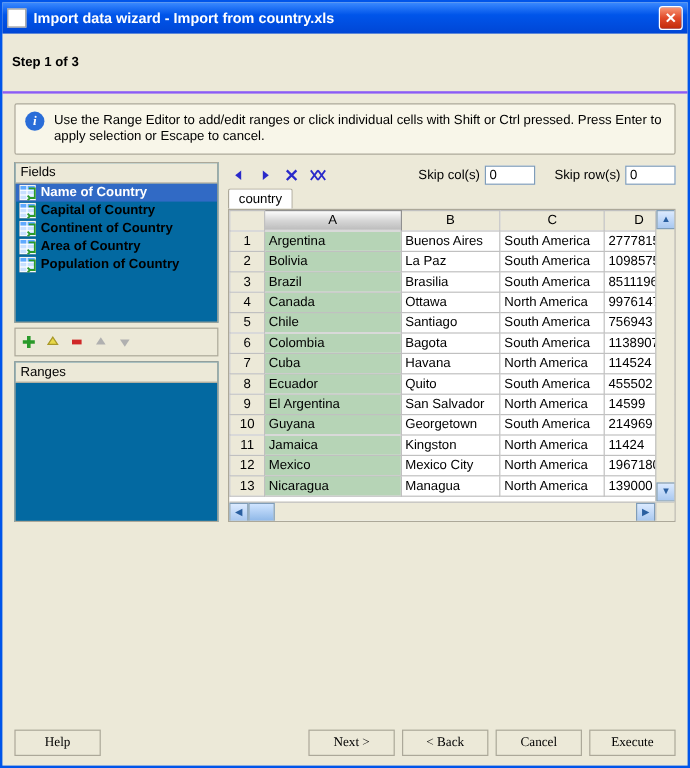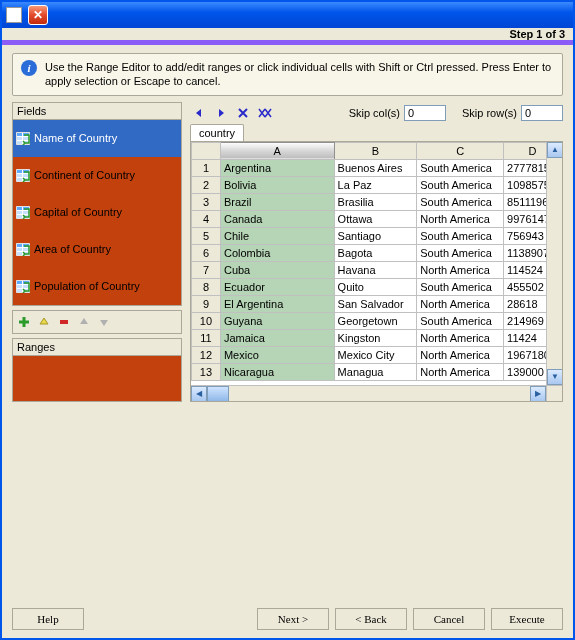--- a/index.html
+++ b/index.html
@@ -2,32 +2,32 @@
 <html><head>
 <meta charset="utf-8">
 <style>
 * { box-sizing: border-box; margin: 0; padding: 0; }
 body { font-family: Tahoma, sans-serif; font-size: 11px; background: #fff; }
 .window { width: 575px; height: 640px; border: 2px solid #0055ea; background: #ece9d8; display: flex; flex-direction: column; }
 .titlebar { height: 26px; background: linear-gradient(180deg, #3b8aff 0%, #0055ea 40%, #0046d5 100%); display: flex; align-items: center; padding: 0 4px; color: #fff; font-weight: bold; font-size: 12px; }
 .titlebar-icon { width: 16px; height: 16px; background: #fff; margin-right: 6px; border: 1px solid #999; }
 .titlebar-title { flex: 1; }
 .close-btn { width: 20px; height: 20px; background: linear-gradient(180deg, #f89878 0%, #e14a2a 50%, #c12a0a 100%); border: 1px solid #fff; border-radius: 3px; display: flex; align-items: center; justify-content: center; color: #fff; font-weight: bold; font-size: 12px; cursor: pointer; }
-.step-row { text-align: right; padding: 0 8px; font-weight: bold; font-size: 11px; border-bottom: 5px solid #8b5cf6; }
+.step-row { padding: 18px 8px; font-weight: bold; font-size: 11px; border-bottom: 2px solid #8b5cf6; }
 .content { flex: 1; padding: 8px 10px; display: flex; flex-direction: column; gap: 6px; }
 .hint-box { border: 1px solid #aca899; background: #f8f6e9; padding: 6px 8px; display: flex; gap: 8px; border-radius: 2px; }
 .hint-icon { width: 16px; height: 16px; border-radius: 50%; background: #2a6dd8; color: #fff; font-weight: bold; font-size: 11px; display: flex; align-items: center; justify-content: center; flex-shrink: 0; font-style: italic; font-family: Georgia, serif; }
 .hint-text { line-height: 1.3; }
 .main-row { display: flex; gap: 8px; height: 300px; }
 .left-col { width: 170px; display: flex; flex-direction: column; gap: 4px; }
-.panel { border: 1px solid #aca899; background: #c2410c; display: flex; flex-direction: column; }
+.panel { border: 1px solid #aca899; background: #0369a1; display: flex; flex-direction: column; }
 .panel-header { background: #ece9d8; border-bottom: 1px solid #aca899; padding: 2px 4px; font-size: 11px; }
 .fields-panel { flex: 1; }
 .fields-list { overflow: auto; }
-.field-item { display: flex; align-items: center; gap: 4px; padding: 12px 3px; cursor: pointer; }
+.field-item { display: flex; align-items: center; gap: 4px; padding: 1px 3px; cursor: pointer; font-weight: bold; }
 .field-item.selected { background: #316ac5; color: #fff; }
 .field-icon { width: 14px; height: 13px; flex-shrink: 0; }
 .range-toolbar { display: flex; gap: 2px; padding: 2px; border: 1px solid #aca899; background: #ece9d8; }
 .tb-btn { width: 18px; height: 18px; display: flex; align-items: center; justify-content: center; cursor: pointer; }
 .ranges-panel { flex: 1; gap: 36px; }
 .ranges-list { overflow: auto; padding: 1px; }
 .range-item { display: flex; align-items: center; gap: 4px; padding: 1px 3px; }
 .right-col { flex: 1; display: flex; flex-direction: column; }
 .grid-toolbar { display: flex; align-items: center; gap: 4px; padding: 2px 0; }
 .arrow-btn { width: 18px; height: 18px; display: flex; align-items: center; justify-content: center; cursor: pointer; }
@@ -51,20 +51,21 @@
 .spacer { flex: 1; }
 .button-row { display: flex; gap: 6px; padding: 8px 10px; }
 .dlg-btn { min-width: 72px; height: 22px; border: 1px solid #aca899; background: #ece9d8; cursor: pointer; font-size: 11px; font-family: Liberation Serif, serif; padding: 0 10px; }
 </style>
 </head>
 <body>
 
 <div class="window">
   <div class="titlebar">
     <div class="titlebar-icon"></div>
+    <div class="titlebar-title">Import data wizard - Import from country.xls</div>
     <div class="close-btn">✕</div>
   </div>
   <div class="step-row">Step 1 of 3</div>
   <div class="content">
     <div class="hint-box">
       <div class="hint-icon">i</div>
       <div class="hint-text">Use the Range Editor to add/edit ranges or click individual cells with Shift or Ctrl pressed. Press Enter to apply selection or Escape to cancel.</div>
     </div>
     <div class="main-row">
       <div class="left-col">
@@ -90,35 +91,35 @@
                   <rect x="0" y="0" width="14" height="13" fill="#fff" stroke="#888" stroke-width="0.5"></rect>
                   <rect x="1" y="1" width="5" height="3" fill="#5faaff"></rect>
                   <rect x="7" y="1" width="6" height="3" fill="#5faaff"></rect>
                   <rect x="1" y="5" width="5" height="3" fill="#c8e0ff"></rect>
                   <rect x="7" y="5" width="6" height="3" fill="#c8e0ff"></rect>
                   <rect x="1" y="9" width="5" height="3" fill="#c8e0ff"></rect>
                   <rect x="7" y="9" width="6" height="3" fill="#c8e0ff"></rect>
                   <path d="M8 3 L13 3 L13 11 L9 11" fill="none" stroke="#2a9a2a" stroke-width="1.5"></path>
                   <path d="M9 11 L7 9 M9 11 L7 13" stroke="#2a9a2a" stroke-width="1.5"></path>
                 </svg>
+                <span>Capital of Country</span>
+              </div>
+              <div class="field-item">
+                <svg class="field-icon" viewBox="0 0 14 13">
+                  <rect x="0" y="0" width="14" height="13" fill="#fff" stroke="#888" stroke-width="0.5"></rect>
+                  <rect x="1" y="1" width="5" height="3" fill="#5faaff"></rect>
+                  <rect x="7" y="1" width="6" height="3" fill="#5faaff"></rect>
+                  <rect x="1" y="5" width="5" height="3" fill="#c8e0ff"></rect>
+                  <rect x="7" y="5" width="6" height="3" fill="#c8e0ff"></rect>
+                  <rect x="1" y="9" width="5" height="3" fill="#c8e0ff"></rect>
+                  <rect x="7" y="9" width="6" height="3" fill="#c8e0ff"></rect>
+                  <path d="M8 3 L13 3 L13 11 L9 11" fill="none" stroke="#2a9a2a" stroke-width="1.5"></path>
+                  <path d="M9 11 L7 9 M9 11 L7 13" stroke="#2a9a2a" stroke-width="1.5"></path>
+                </svg>
                 <span>Continent of Country</span>
-              </div>
-              <div class="field-item">
-                <svg class="field-icon" viewBox="0 0 14 13">
-                  <rect x="0" y="0" width="14" height="13" fill="#fff" stroke="#888" stroke-width="0.5"></rect>
-                  <rect x="1" y="1" width="5" height="3" fill="#5faaff"></rect>
-                  <rect x="7" y="1" width="6" height="3" fill="#5faaff"></rect>
-                  <rect x="1" y="5" width="5" height="3" fill="#c8e0ff"></rect>
-                  <rect x="7" y="5" width="6" height="3" fill="#c8e0ff"></rect>
-                  <rect x="1" y="9" width="5" height="3" fill="#c8e0ff"></rect>
-                  <rect x="7" y="9" width="6" height="3" fill="#c8e0ff"></rect>
-                  <path d="M8 3 L13 3 L13 11 L9 11" fill="none" stroke="#2a9a2a" stroke-width="1.5"></path>
-                  <path d="M9 11 L7 9 M9 11 L7 13" stroke="#2a9a2a" stroke-width="1.5"></path>
-                </svg>
-                <span>Capital of Country</span>
               </div>
               <div class="field-item">
                 <svg class="field-icon" viewBox="0 0 14 13">
                   <rect x="0" y="0" width="14" height="13" fill="#fff" stroke="#888" stroke-width="0.5"></rect>
                   <rect x="1" y="1" width="5" height="3" fill="#5faaff"></rect>
                   <rect x="7" y="1" width="6" height="3" fill="#5faaff"></rect>
                   <rect x="1" y="5" width="5" height="3" fill="#c8e0ff"></rect>
                   <rect x="7" y="5" width="6" height="3" fill="#c8e0ff"></rect>
                   <rect x="1" y="9" width="5" height="3" fill="#c8e0ff"></rect>
                   <rect x="7" y="9" width="6" height="3" fill="#c8e0ff"></rect>
@@ -278,21 +279,21 @@
                     <td class="sel-cell">Ecuador</td>
                     <td>Quito</td>
                     <td>South America</td>
                     <td>455502</td>
                   </tr>
                   <tr>
                     <td class="rowhdr">9</td>
                     <td class="sel-cell">El Argentina</td>
                     <td>San Salvador</td>
                     <td>North America</td>
-                    <td>28618</td>
+                    <td>14599</td>
                   </tr>
                   <tr>
                     <td class="rowhdr">10</td>
                     <td class="sel-cell">Guyana</td>
                     <td>Georgetown</td>
                     <td>South America</td>
                     <td>214969</td>
                   </tr>
                   <tr>
                     <td class="rowhdr">11</td>

